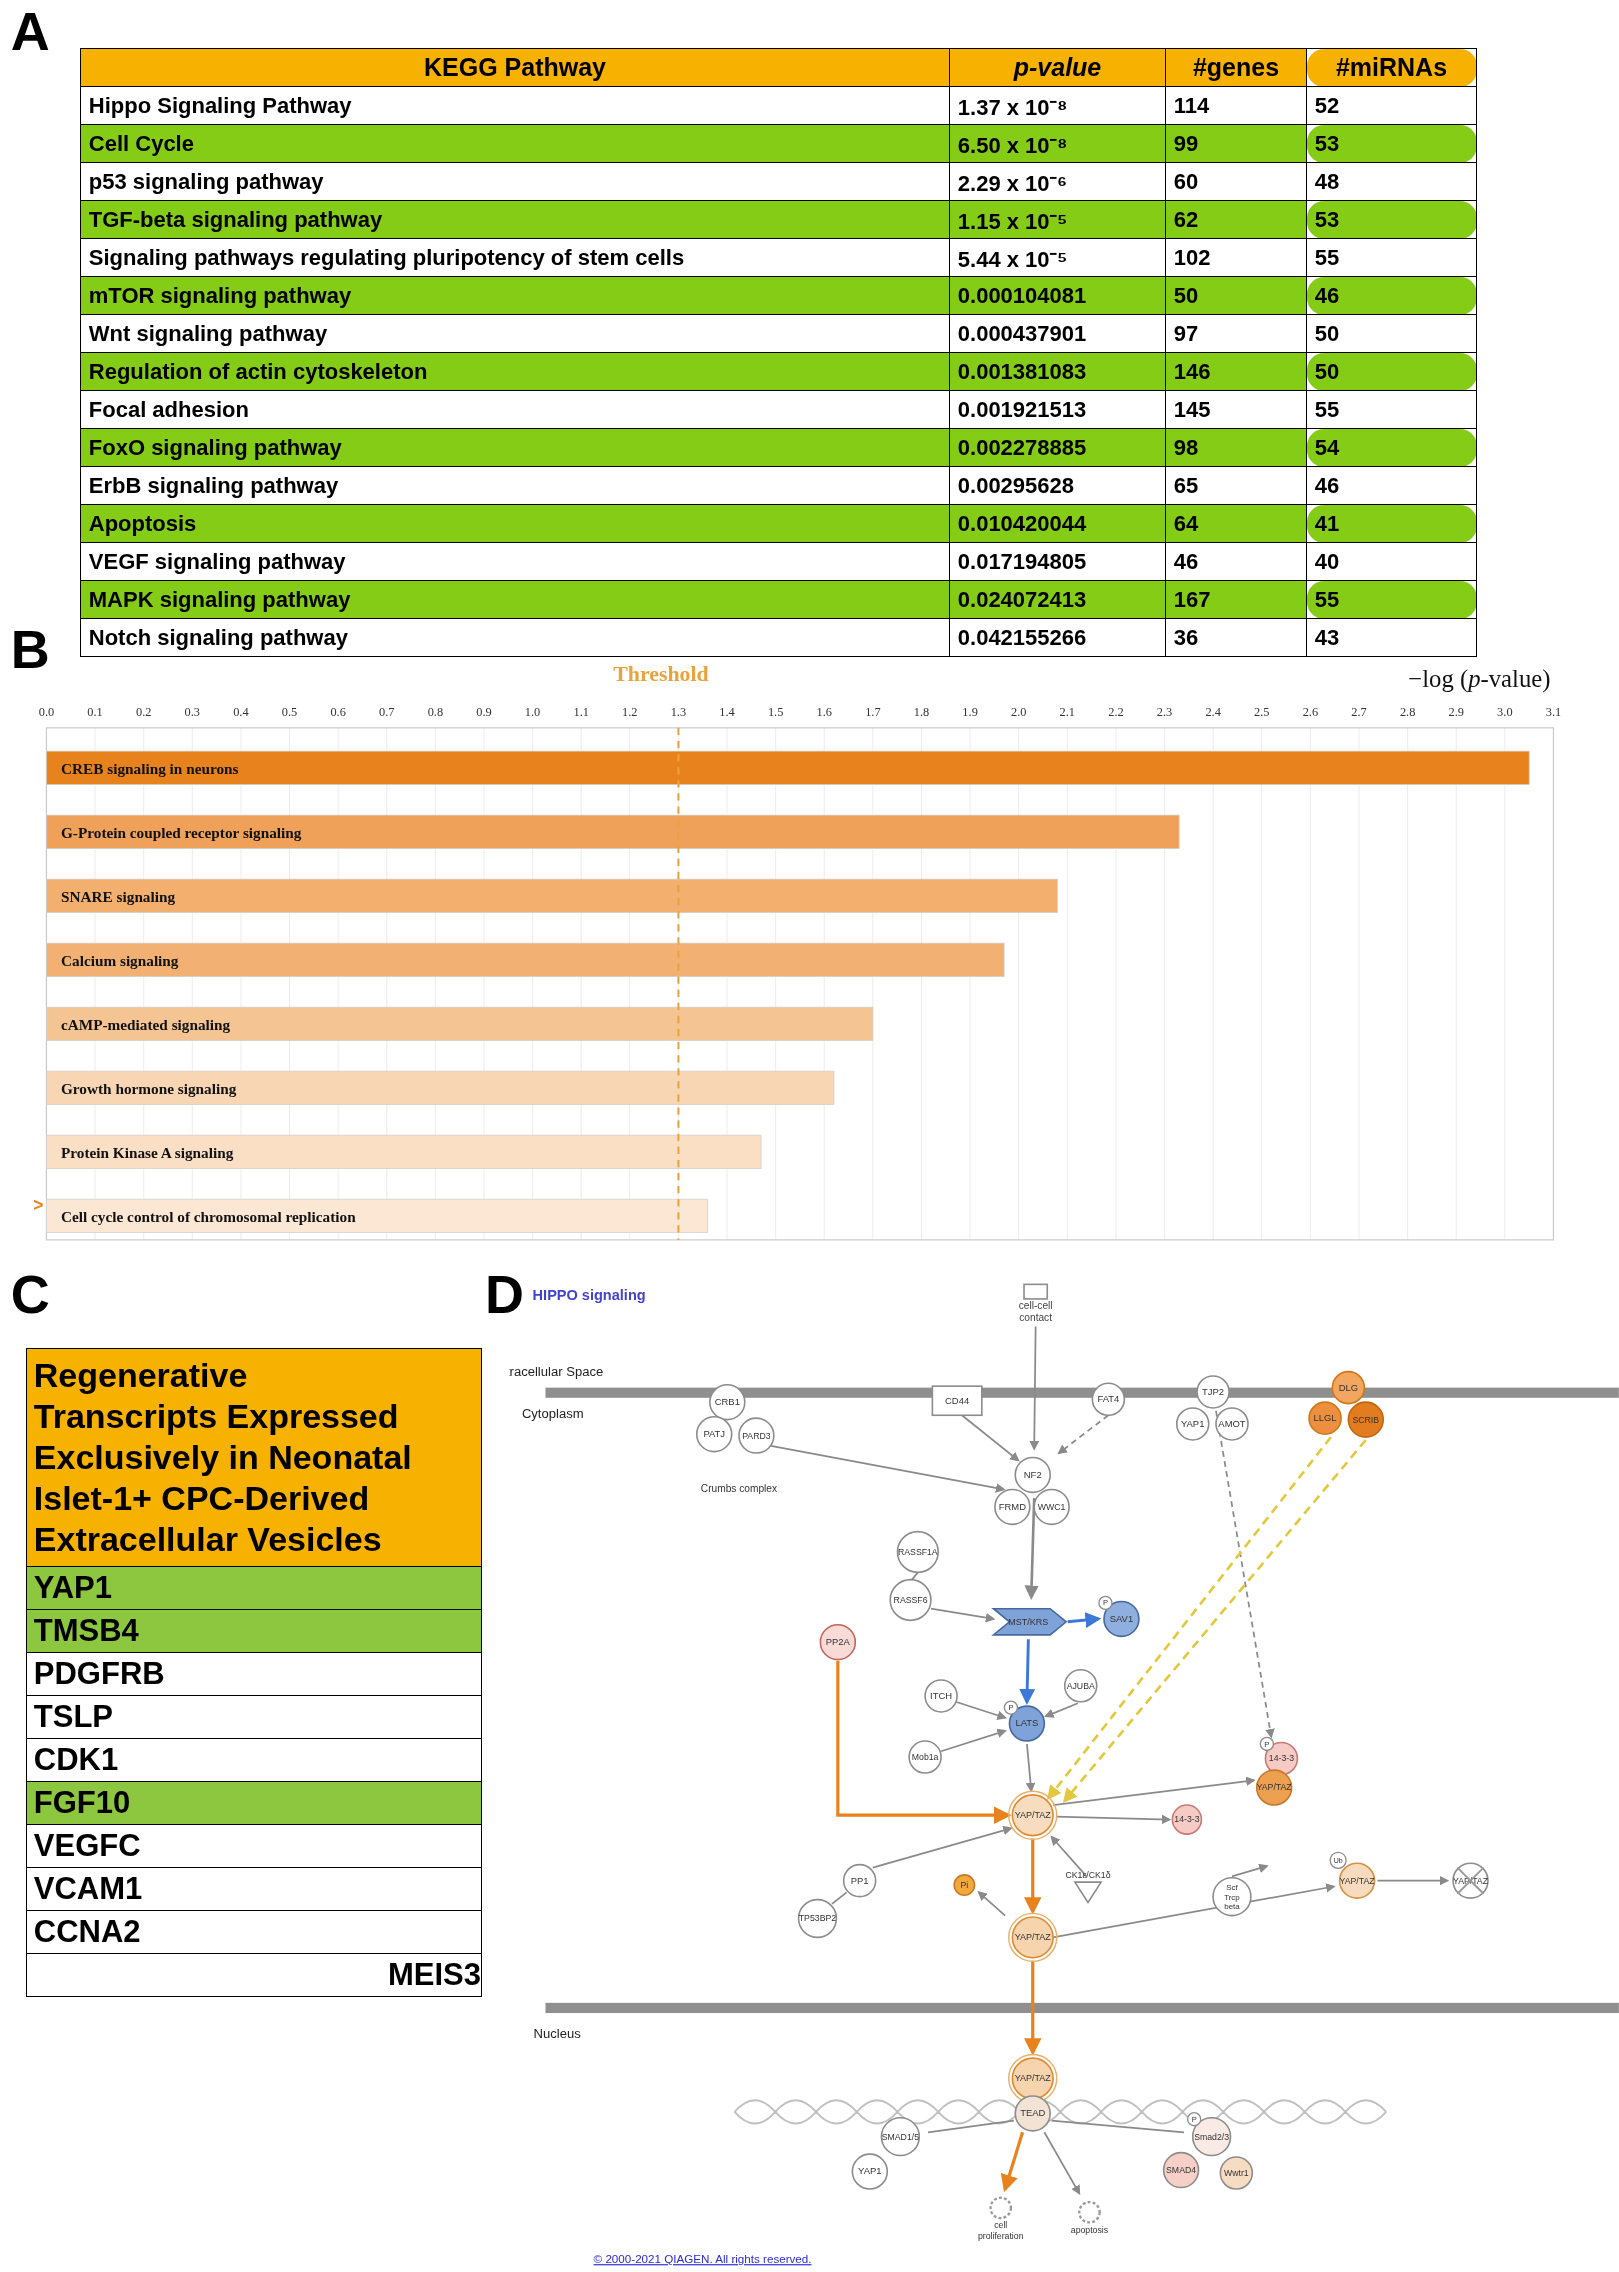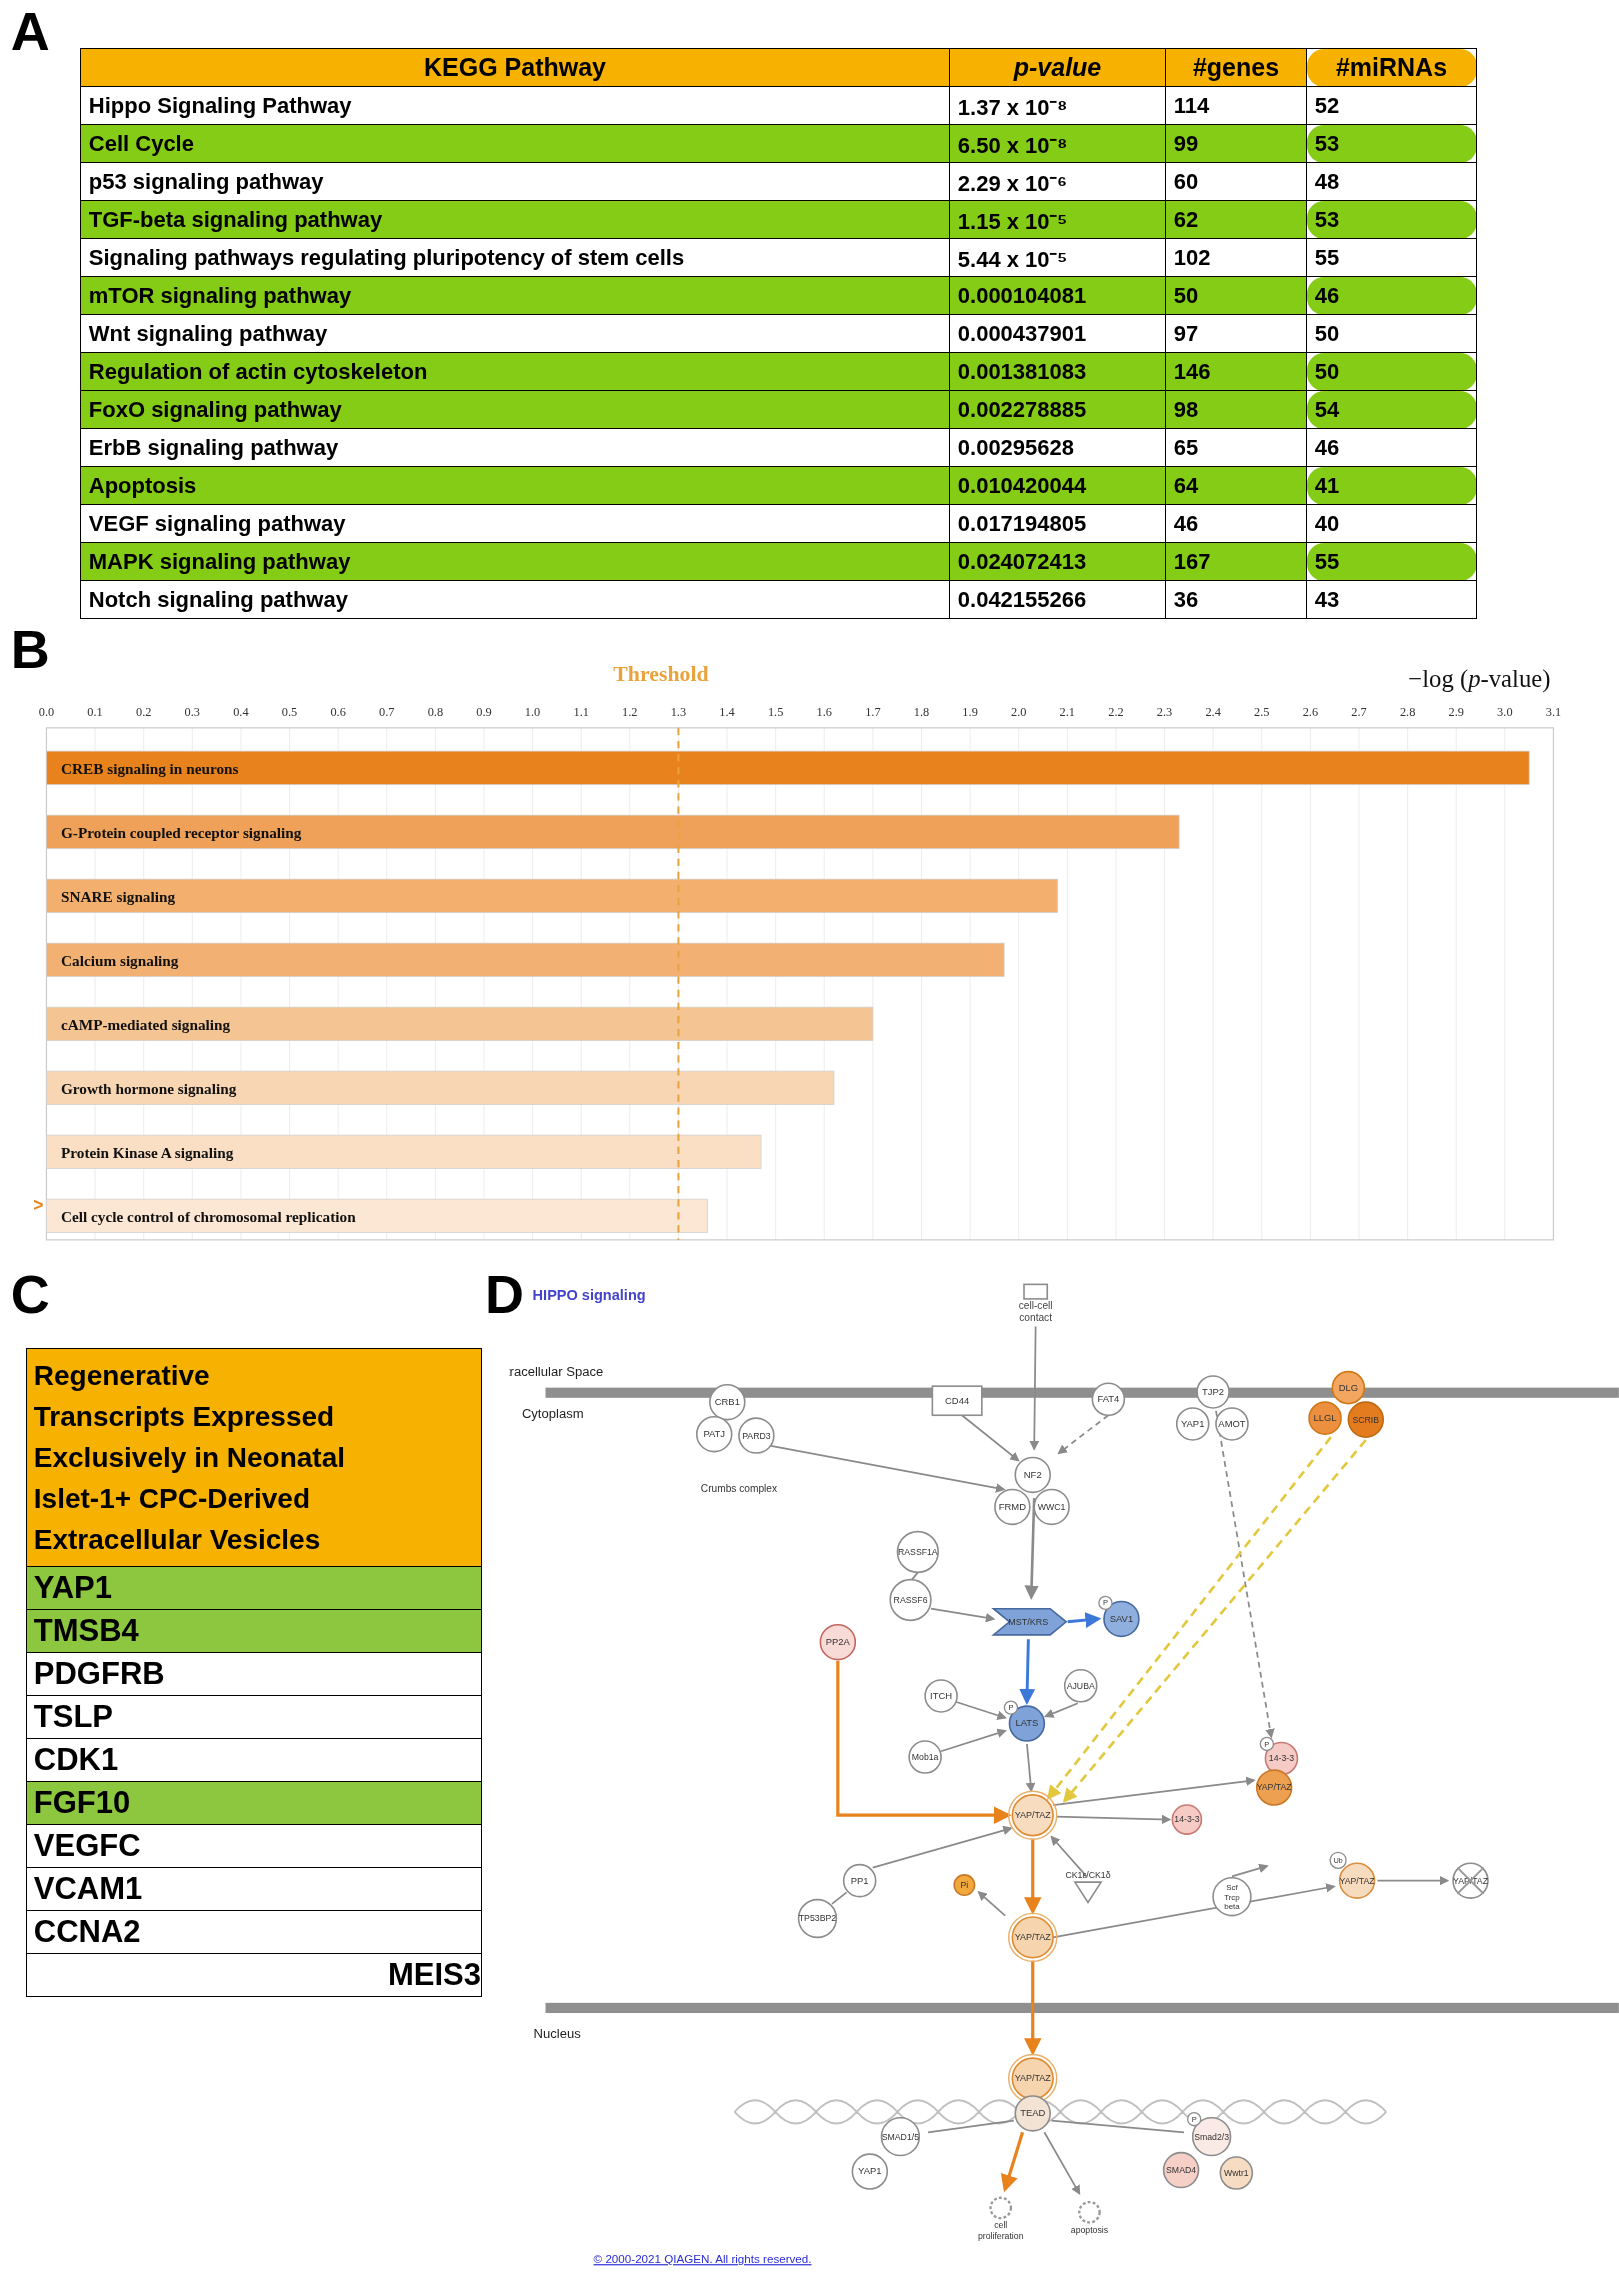--- a/index.html
+++ b/index.html
@@ -27,21 +27,21 @@
   #chartBsvg{display:block;}
   .tick{font:400 8.5px "Liberation Serif",serif;fill:#333;text-anchor:middle;}
   .barlabel{font:700 10.5px "Liberation Serif",serif;fill:#111;}
   .thresh{font:700 15px "Liberation Serif",serif;fill:#E8A33D;text-anchor:middle;}
   .axislabel{font:400 17px "Liberation Serif",serif;fill:#111;}
   .chev{font:700 12px "Liberation Sans",sans-serif;fill:#E8821D;}
 
   
   #tableC{position:absolute;left:26px;top:1348px;width:456px;border:1.9px solid #000;box-sizing:border-box;background:#fff;}
   #tCh{background:#F7B100;padding:5.8px 6.8px;border-bottom:1.5px solid #000;}
-  #tCh .hline{font-size:28px;font-weight:700;color:#000;line-height:41px;white-space:nowrap;}
+  #tCh .hline{font-size:34px;font-weight:700;color:#000;line-height:41px;white-space:nowrap;}
   #tCb .crow{font-size:31px;font-weight:700;color:#000;height:42px;line-height:42px;padding-left:6.8px;border-bottom:1.5px solid #000;background:#fff;white-space:nowrap;}
   #tCb .crow:last-child{border-bottom:none;text-align:right;}
   #tCb .crow.hl{background:#8DC63F;}
 
   
   #diagD{position:absolute;left:509px;top:1280px;width:1110px;height:989px;}
   .ntext{font-family:"Liberation Sans",sans-serif;fill:#333;text-anchor:middle;}
   .dlabel{font-family:"Liberation Sans",sans-serif;text-anchor:middle;}
 </style>
 </head>
@@ -100,20 +100,26 @@
           <td class="c0">Wnt signaling pathway</td>
           <td class="c1">0.000437901</td>
           <td class="c2">97</td>
           <td class="c3">50</td>
         </tr>
         <tr class="alt">
           <td class="c0">Regulation of actin cytoskeleton</td>
           <td class="c1">0.001381083</td>
           <td class="c2">146</td>
           <td class="c3">50</td>
+        </tr>
+        <tr>
+          <td class="c0">Focal adhesion</td>
+          <td class="c1">0.001921513</td>
+          <td class="c2">145</td>
+          <td class="c3">55</td>
         </tr>
         <tr class="alt">
           <td class="c0">FoxO signaling pathway</td>
           <td class="c1">0.002278885</td>
           <td class="c2">98</td>
           <td class="c3">54</td>
         </tr>
         <tr>
           <td class="c0">ErbB signaling pathway</td>
           <td class="c1">0.00295628</td>

